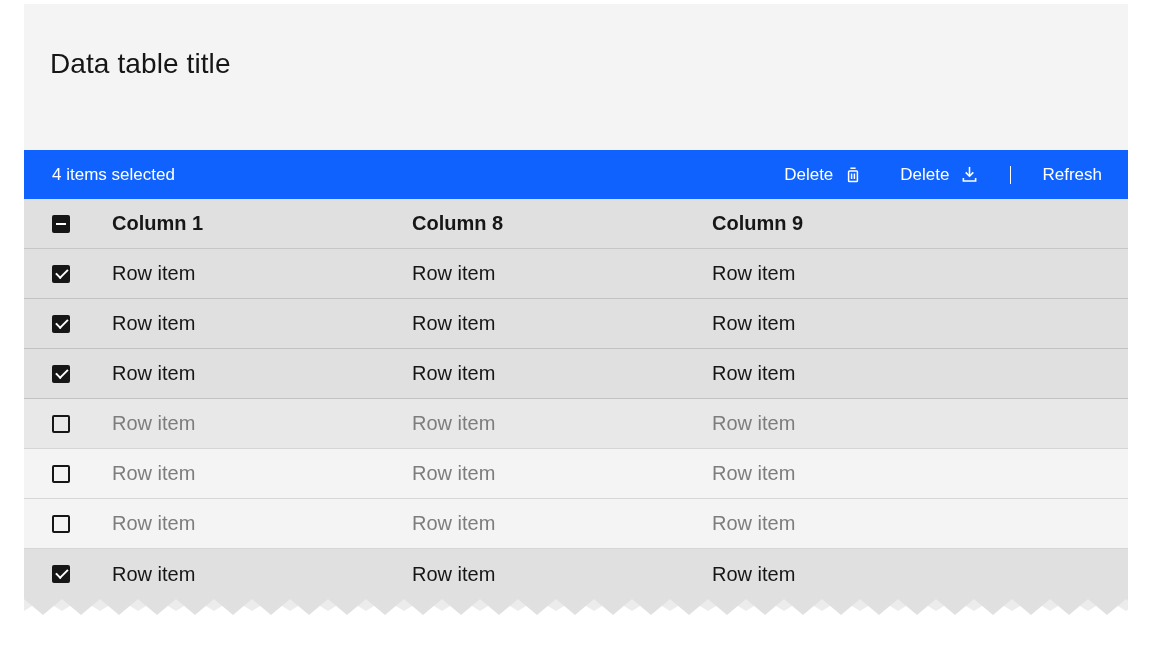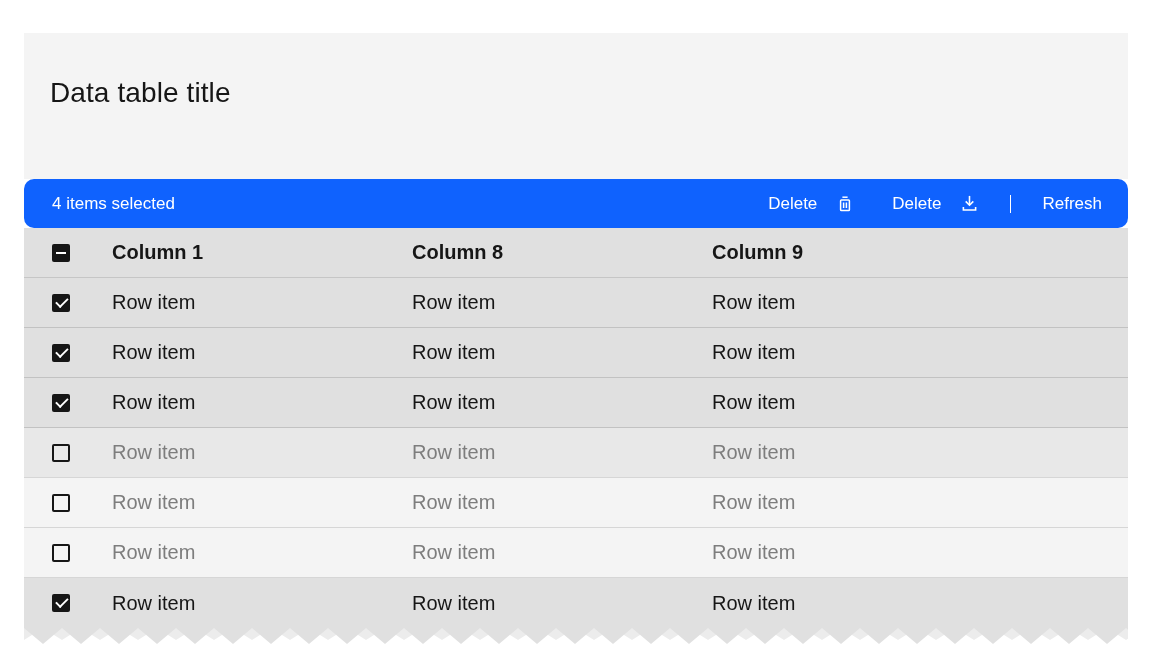--- a/index.html
+++ b/index.html
@@ -1,29 +1,29 @@
 <!DOCTYPE html>
 <html><head>
 <meta charset="utf-8">
 <style>
   * { margin:0; padding:0; box-sizing:border-box; }
   html,body { width:1152px; height:648px; background:#ffffff; overflow:hidden;
     font-family:"Liberation Sans","DejaVu Sans",sans-serif; }
-  .component { position:absolute; left:24px; top:33px; width:1104px; }
+  .component { position:absolute; left:24px; top:4px; width:1104px; }
 
   
   .title-area { height:146px; background:#f4f4f4; padding:44px 0 0 26px; }
   .title-area h3 { font-size:28px; font-weight:400; color:#161616; letter-spacing:.1px; }
 
   
   .batch-bar { height:49px; background:#0f62fe; display:flex; align-items:center;
-    color:#ffffff; padding-left:28px;border-radius:10px; }
+    color:#ffffff; padding-left:28px; }
   .batch-summary { font-size:17px; }
   .batch-actions { margin-left:auto; display:flex; align-items:center; height:100%; padding-right:26px; }
-  .batch-btn { display:flex; align-items:center; gap:19px; height:100%; padding:0 19px;
+  .batch-btn { display:flex; align-items:center; gap:11px; height:100%; padding:0 19px;
     background:transparent; border:none; color:#ffffff; font-size:17px; cursor:pointer;
     font-family:inherit; }
   .batch-btn svg { display:block; }
   .batch-divider { width:1px; height:18px; background:#ffffff; margin:0 9px 0 12px; }
   .cancel-btn { padding:0 0 0 22px; }
 
   
   .row { display:grid; grid-template-columns:88px 300px 300px 1fr; align-items:center;
     height:50px; font-size:20px; }
   .row .cbcell { padding-left:28px; display:flex; align-items:center; }

